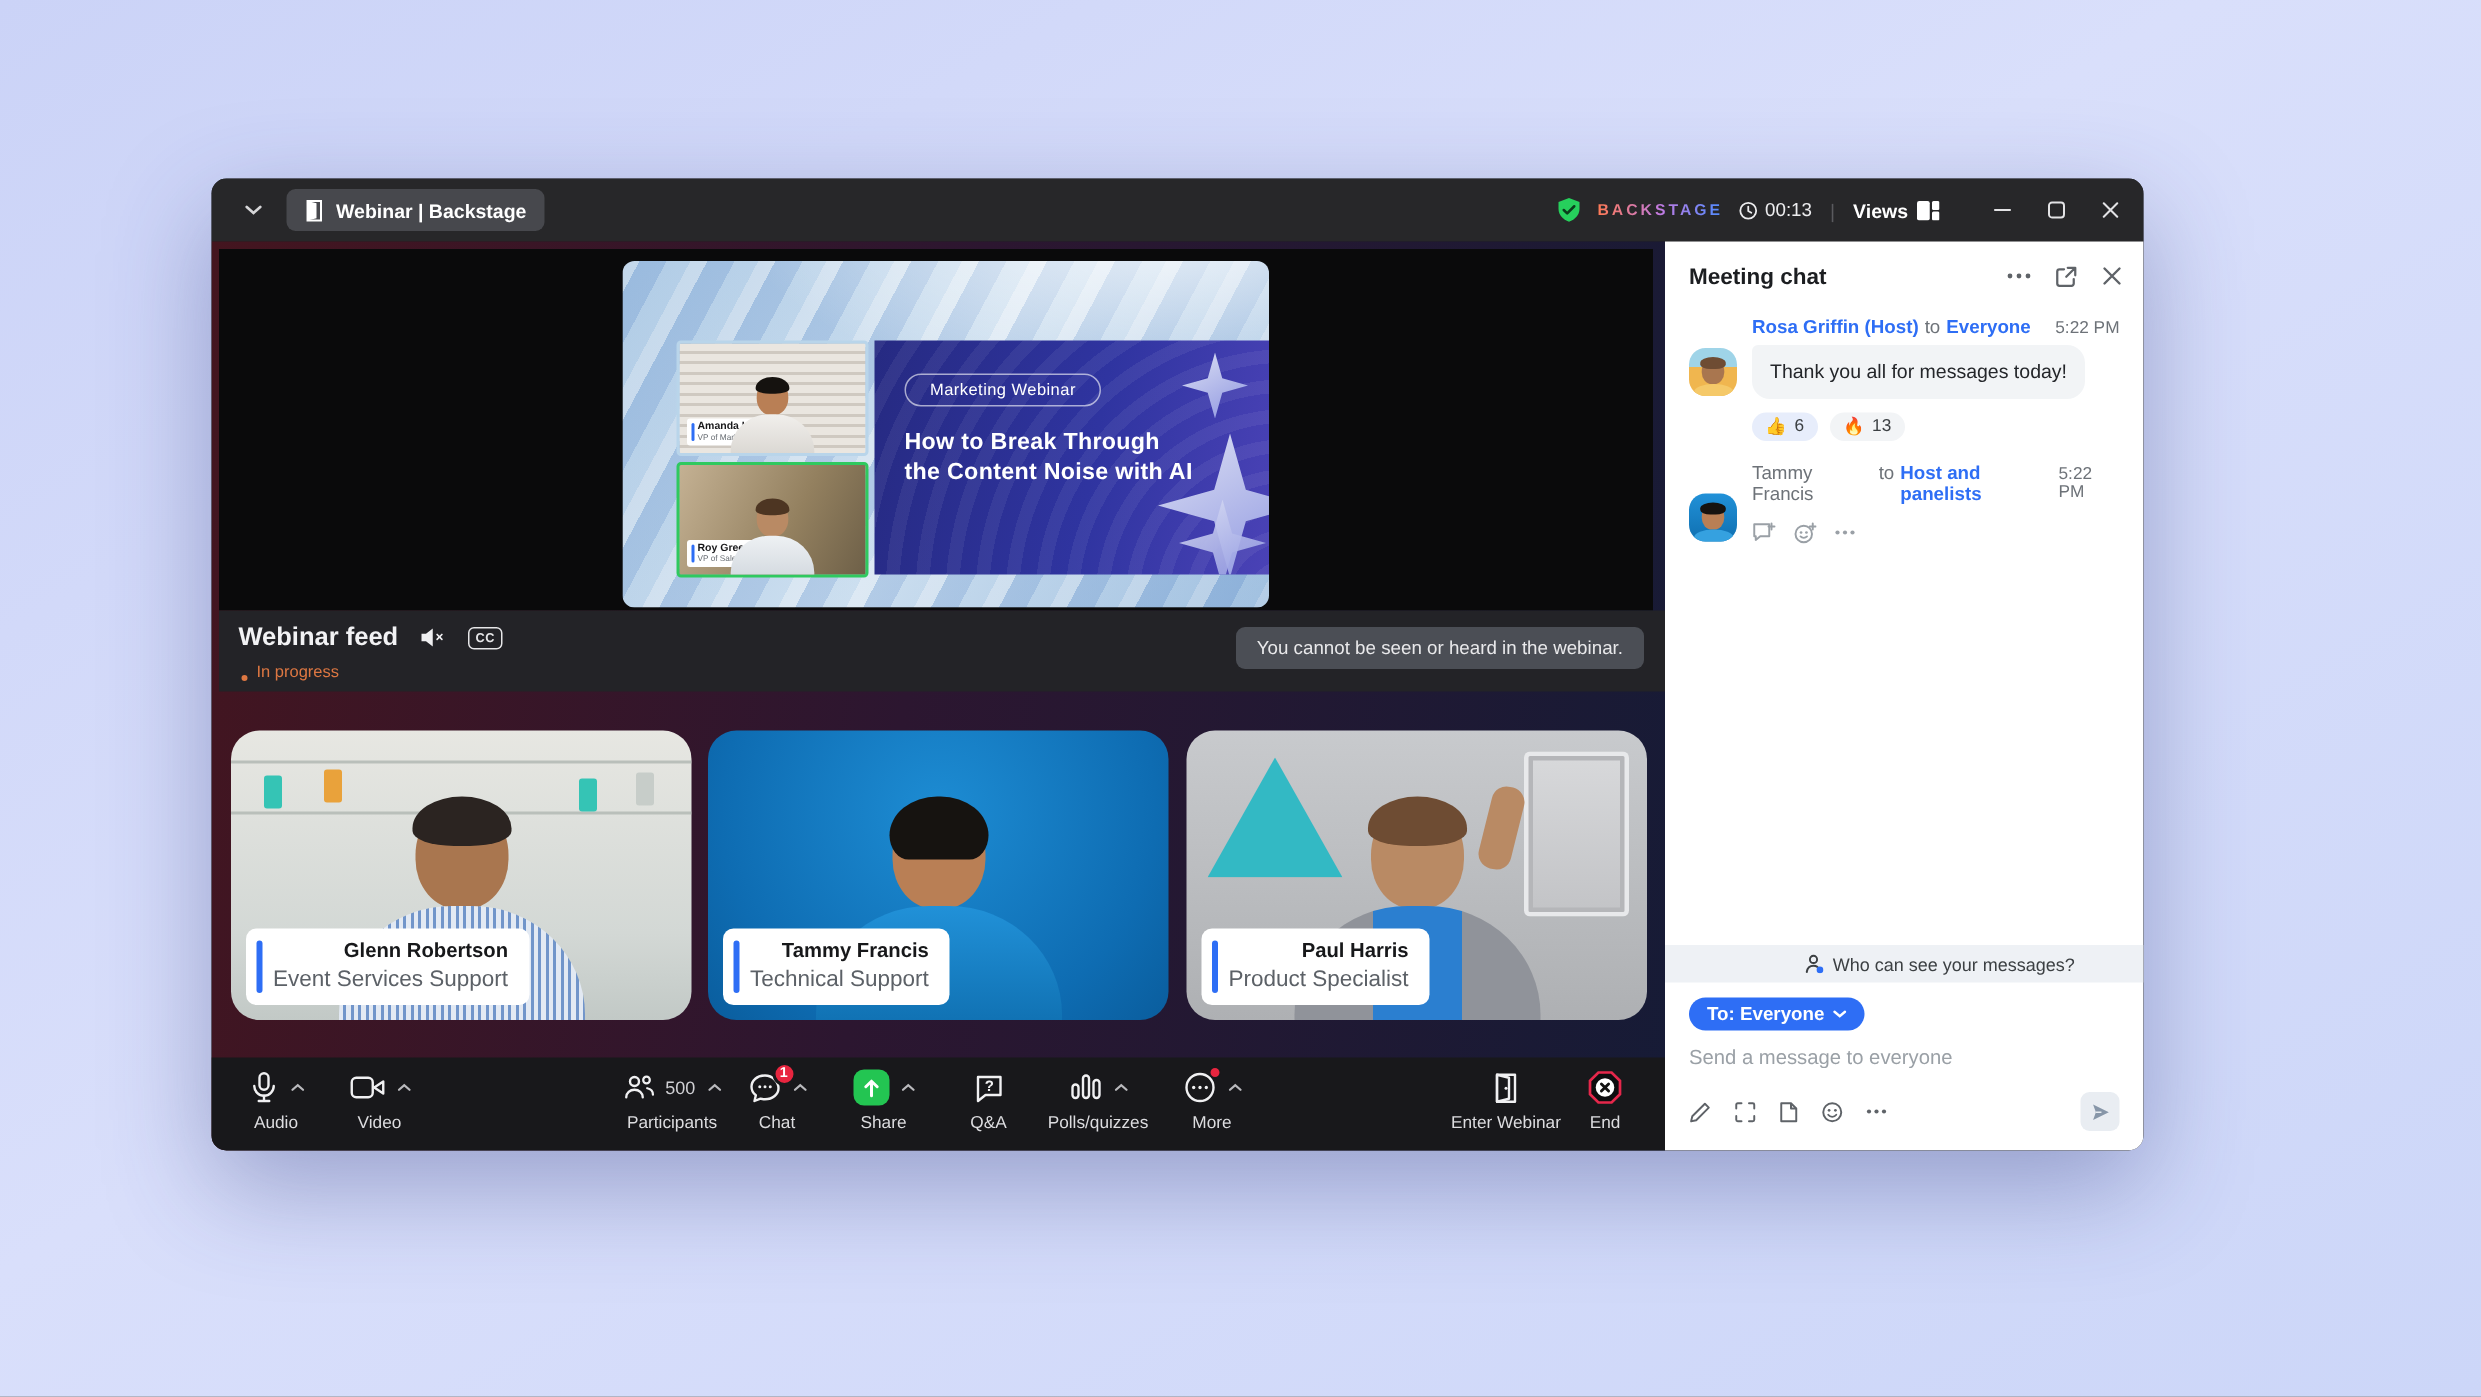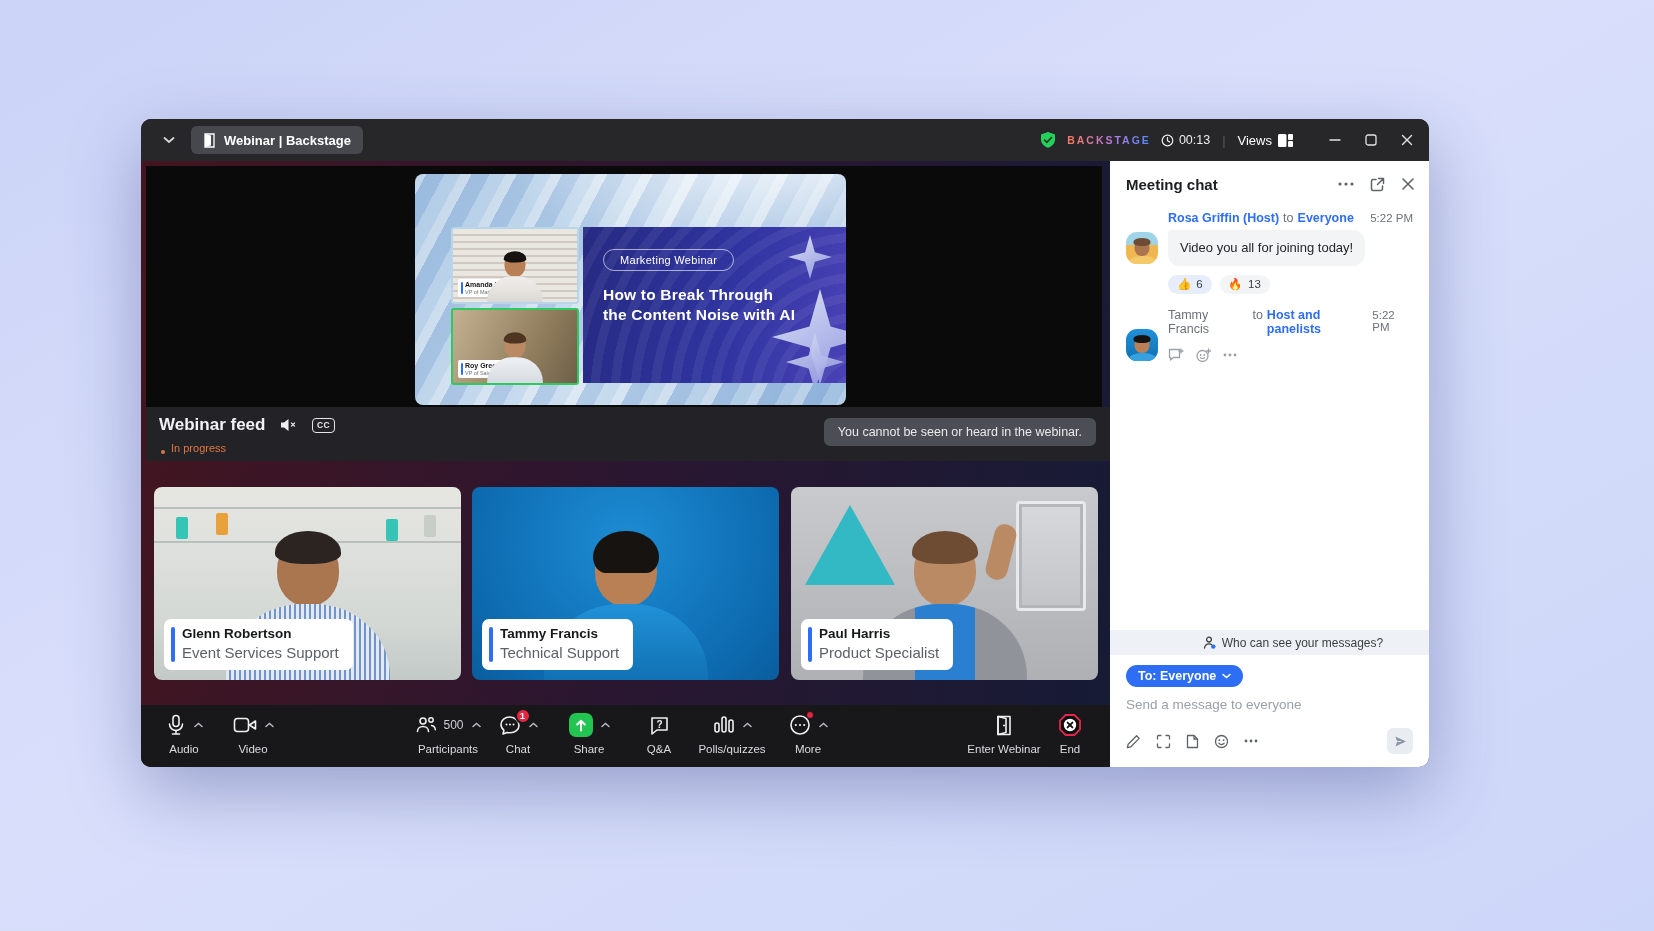--- a/index.html
+++ b/index.html
@@ -19,21 +19,21 @@
   .titlebar { height:42px; background:#272729; display:flex; align-items:center; padding:0 16px; }
   .tb-caret { color:#d6d6d8; margin-left:6px; display:flex; }
   .tab { margin-left:16px; background:#47484d; border-radius:6px; height:28px; padding:0 12px;
     display:flex; align-items:center; gap:8px; color:#fff; font-size:13px; font-weight:700; }
   .tb-right { margin-left:auto; display:flex; align-items:center; gap:10px; }
   .backstage-label { font-size:10.5px; font-weight:700; letter-spacing:2px;
     background:linear-gradient(90deg,#ff7a55,#c07ae0,#4e8cff);
     -webkit-background-clip:text; background-clip:text; -webkit-text-fill-color:transparent; color:transparent; }
   .timer { display:flex; align-items:center; gap:5px; color:#ececee; font-size:12.5px; }
   .tb-divider { color:#5a5a5e; font-size:13px; margin:0 2px; }
-  .views { display:flex; align-items:center; gap:6px; color:#fff; font-size:13px; font-weight:400; }
+  .views { display:flex; align-items:center; gap:6px; color:#fff; font-size:13px; font-weight:700; }
   .win-controls { display:flex; align-items:center; gap:24px; margin-left:26px; color:#e3e3e5; }
   .win-controls > div { cursor:pointer; display:flex; }
 
   .content { display:flex; height:606px; }
 
   
   .stage { position:relative; width:969px; height:606px; flex:none;
     background:linear-gradient(100deg,#44151f 0%,#2c1630 48%,#161b36 100%); }
   .feed-black { position:absolute; left:5px; top:5px; right:8px; height:241px; background:#0a0a0b; }
 
@@ -76,21 +76,21 @@
   .cc-box { border:1.5px solid #e6e6e8; border-radius:4px; color:#e6e6e8; font-size:8.5px; font-weight:700;
     padding:1.5px 3.5px; letter-spacing:.5px; }
   .feed-status { position:absolute; left:15px; top:35px; color:#dd7742; font-size:11px;
     display:flex; align-items:flex-end; gap:6px; }
   .feed-status::before { content:""; width:4px; height:4px; border-radius:50%; background:#dd7742; }
   .feed-notice { position:absolute; right:14px; top:11px; background:#4b4e55; color:#e9e9eb;
     font-size:12.5px; padding:7px 14px; border-radius:6px; }
 
   
   .tiles { position:absolute; left:0; top:300px; width:100%; height:244px; }
-  .tile { position:absolute; top:26px; width:307px; height:193px; border-radius:8px; overflow:hidden; }
+  .tile { position:absolute; top:26px; width:307px; height:193px; border-radius:19px; overflow:hidden;text-align:right; }
   .tile-1 { left:13px; background:linear-gradient(180deg,#e7e7e2 0%,#d3d8d5 70%,#c2c9c6 100%); }
   .tile-1::before { content:""; position:absolute; left:0; top:54px; width:100%; height:2px; background:#b9bfba;
     box-shadow:0 -34px 0 #b9bfba; }
   .tile-1::after { content:""; position:absolute; left:22px; top:30px; width:12px; height:22px; background:#35c4b5;
     border-radius:2px; box-shadow:40px -4px 0 #e9a23b, 210px 2px 0 #35c4b5, 248px -2px 0 #c7cdc9; }
   .tile-2 { left:331px; background:radial-gradient(circle at 50% 28%,#1d8cd3 0%,#0e6cb2 70%,#0a5d9d 100%); }
   .tile-3 { left:650px; background:linear-gradient(180deg,#c8cacd 0%,#aeb0b3 100%); }
   .tile-3::before { content:""; position:absolute; left:14px; top:18px; width:90px; height:80px; background:#2bb8c4;
     clip-path:polygon(0 100%, 50% 0, 100% 100%); opacity:.95; }
   .tile-3::after { content:""; position:absolute; right:12px; top:14px; width:70px; height:110px;
@@ -539,21 +539,21 @@
         <div class="msg">
           <div class="avatar av-rosa">
               <div class="av-person"></div>
             </div>
           <div class="sender-row">
             <span class="sender-blue">Rosa Griffin (Host)</span>
             <span class="sep-word">to</span>
             <span class="recipient">Everyone</span>
             <span class="msg-time">5:22 PM</span>
           </div>
-          <div class="bubble">Video you all for joining today!</div>
+          <div class="bubble">Thank you all for messages today!</div>
           <div class="reactions">
             <span class="reaction reaction-active">
               <span>👍</span>
                 <span>6</span>
             </span>
             <span class="reaction reaction-plain">
               <span>🔥</span>
                 <span>13</span>
             </span>
           </div>

